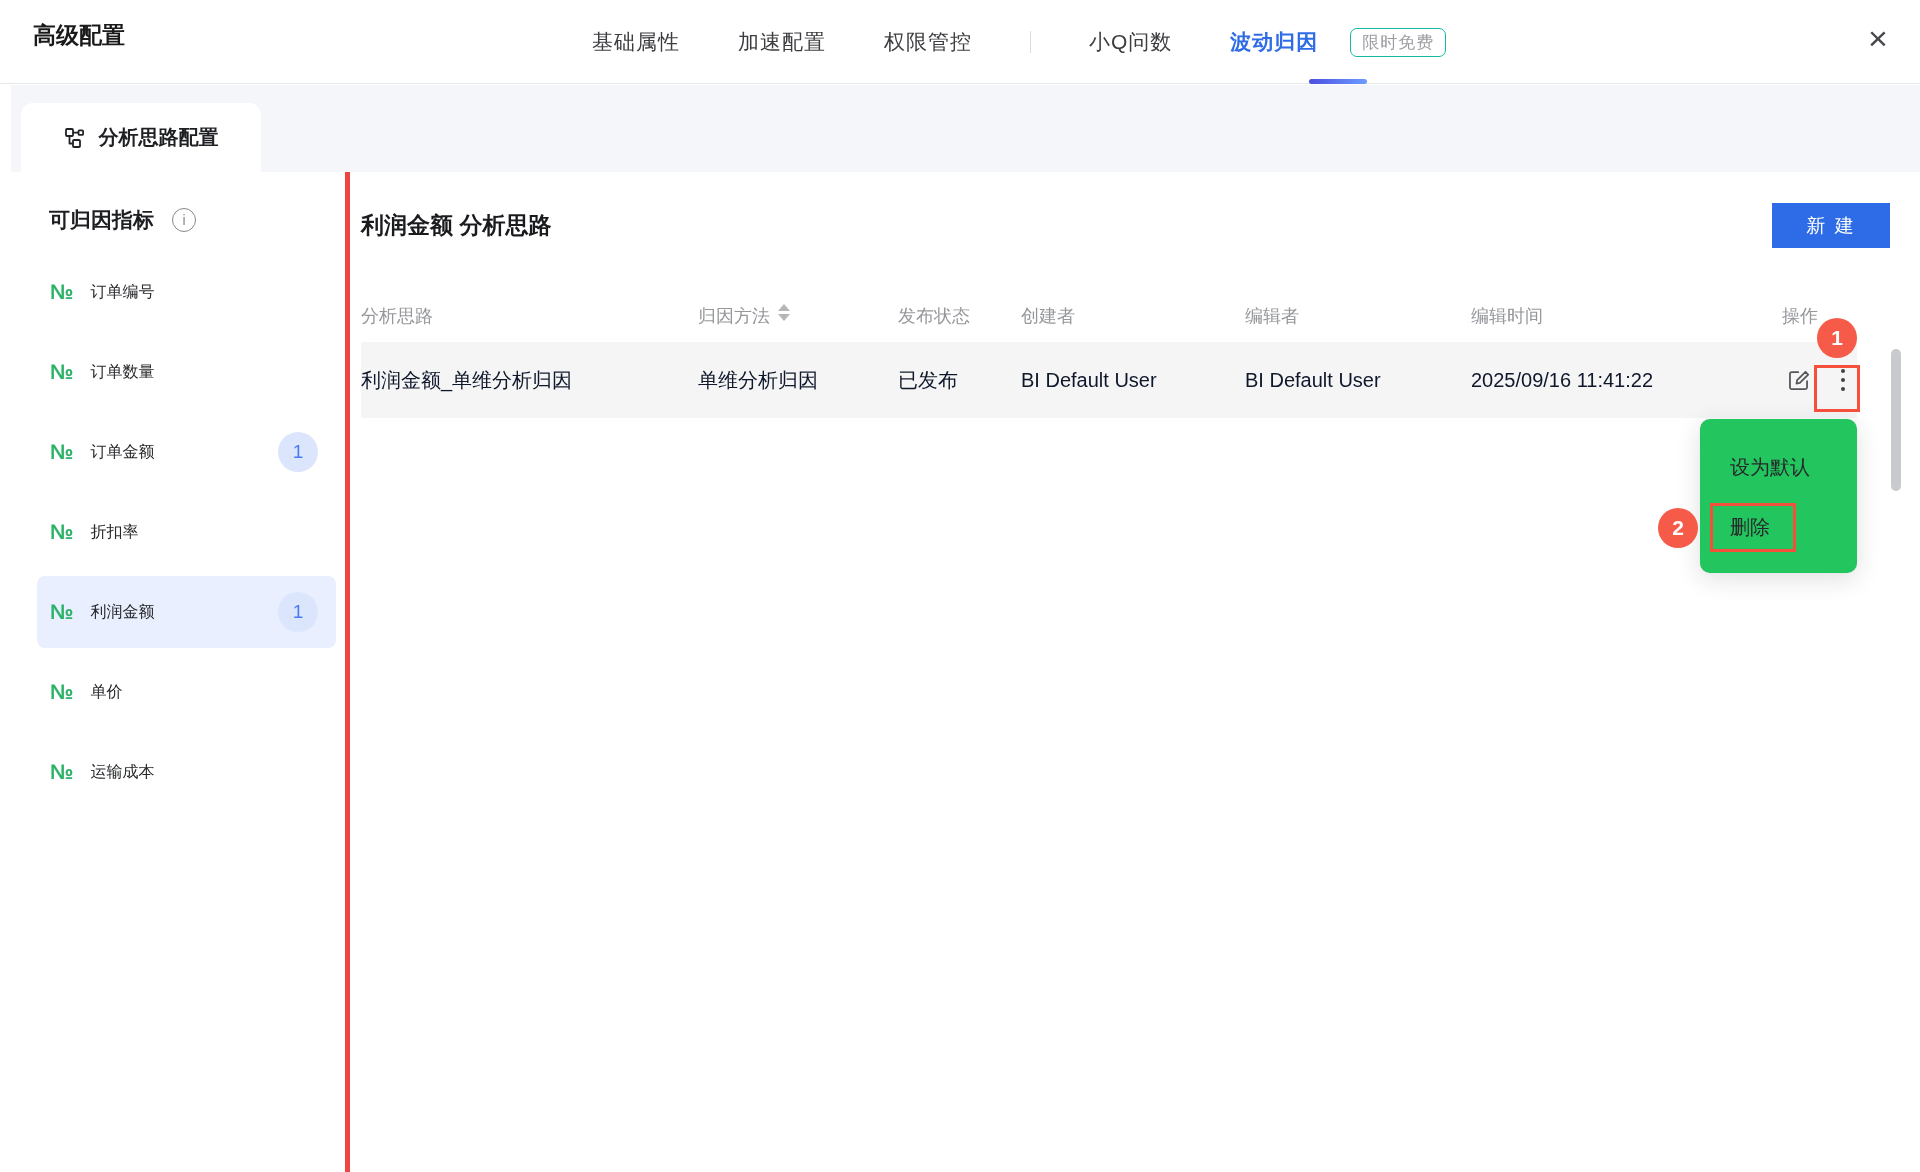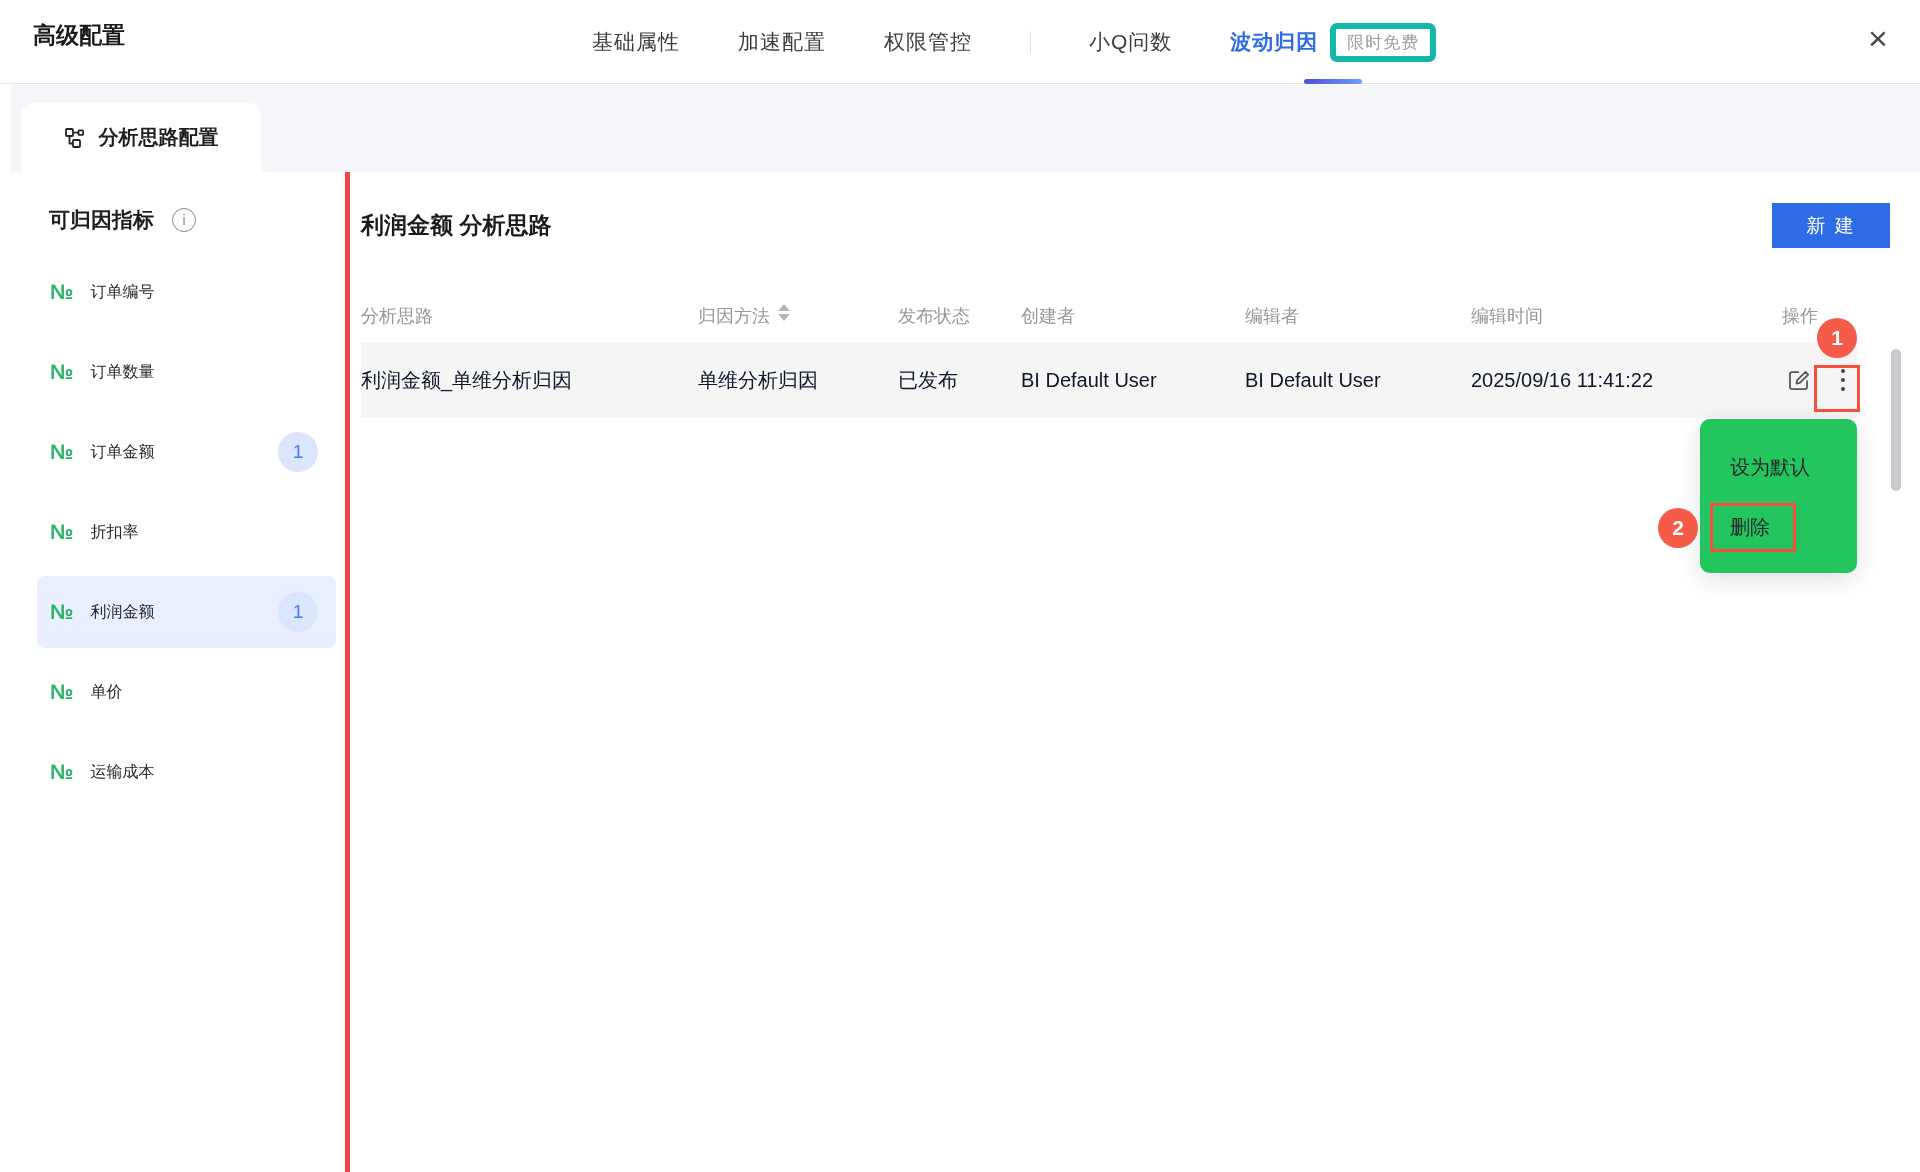--- a/index.html
+++ b/index.html
@@ -9,27 +9,27 @@
     background:#ffffff; color:#27282b; overflow:hidden; position:relative;
   }
 
   
   .hdr { position:absolute; top:0; left:0; width:1920px; height:84px;
          background:#fff; border-bottom:1px solid #e7e8ea; z-index:20; }
   .hdr-title { position:absolute; left:33px; top:20px; font-size:23px; font-weight:bold; color:#1a1a1a; }
   .nav { position:absolute; left:592px; top:0; height:84px; display:flex; align-items:center; gap:58px; }
   .nav-tab { position:relative; height:84px; display:flex; align-items:center;
              font-size:21px; letter-spacing:1px; color:#3c3d40; cursor:pointer; }
-  .nav-tab.active { color:#2e6be6; font-weight:bold; }
+  .nav-tab.active { color:#2e6be6; font-weight:bold;gap:20px; }
   .nav-tab.active .tab-underline { position:absolute; bottom:0; left:50%; transform:translateX(-50%);
              width:58px; height:5px; border-radius:3px;
              background:linear-gradient(90deg,#4b4fe1 0%,#6d9cff 100%); }
   .nav-sep { width:1px; height:22px; background:#dcdddf; }
   .promo-badge { margin-left:12px; font-size:17px; font-weight:normal; letter-spacing:1px;
-             color:#9b9da1; background:#fff; border:6px solid #14b8a6; border-radius:7px;
+             color:#9b9da1; background:#fff; border:1px solid #14b8a6; border-radius:7px;
              padding:5px 11px; line-height:1; }
   .close-btn { position:absolute; right:20px; top:16px; width:44px; height:44px;
              display:flex; align-items:center; justify-content:center;
              font-size:34px; font-weight:300; color:#47484b; cursor:pointer; line-height:1; }
 
   
   .band { position:absolute; top:85px; left:11px; width:1920px; height:87px; background:#f5f6f9; }
   .subtab { position:absolute; top:18px; height:69px; display:flex; align-items:center;
             justify-content:center; gap:13px; font-size:20px; color:#4a4c50; cursor:pointer; }
   .subtab.active { left:10px; width:240px; background:#ffffff; border-radius:12px 12px 0 0;

